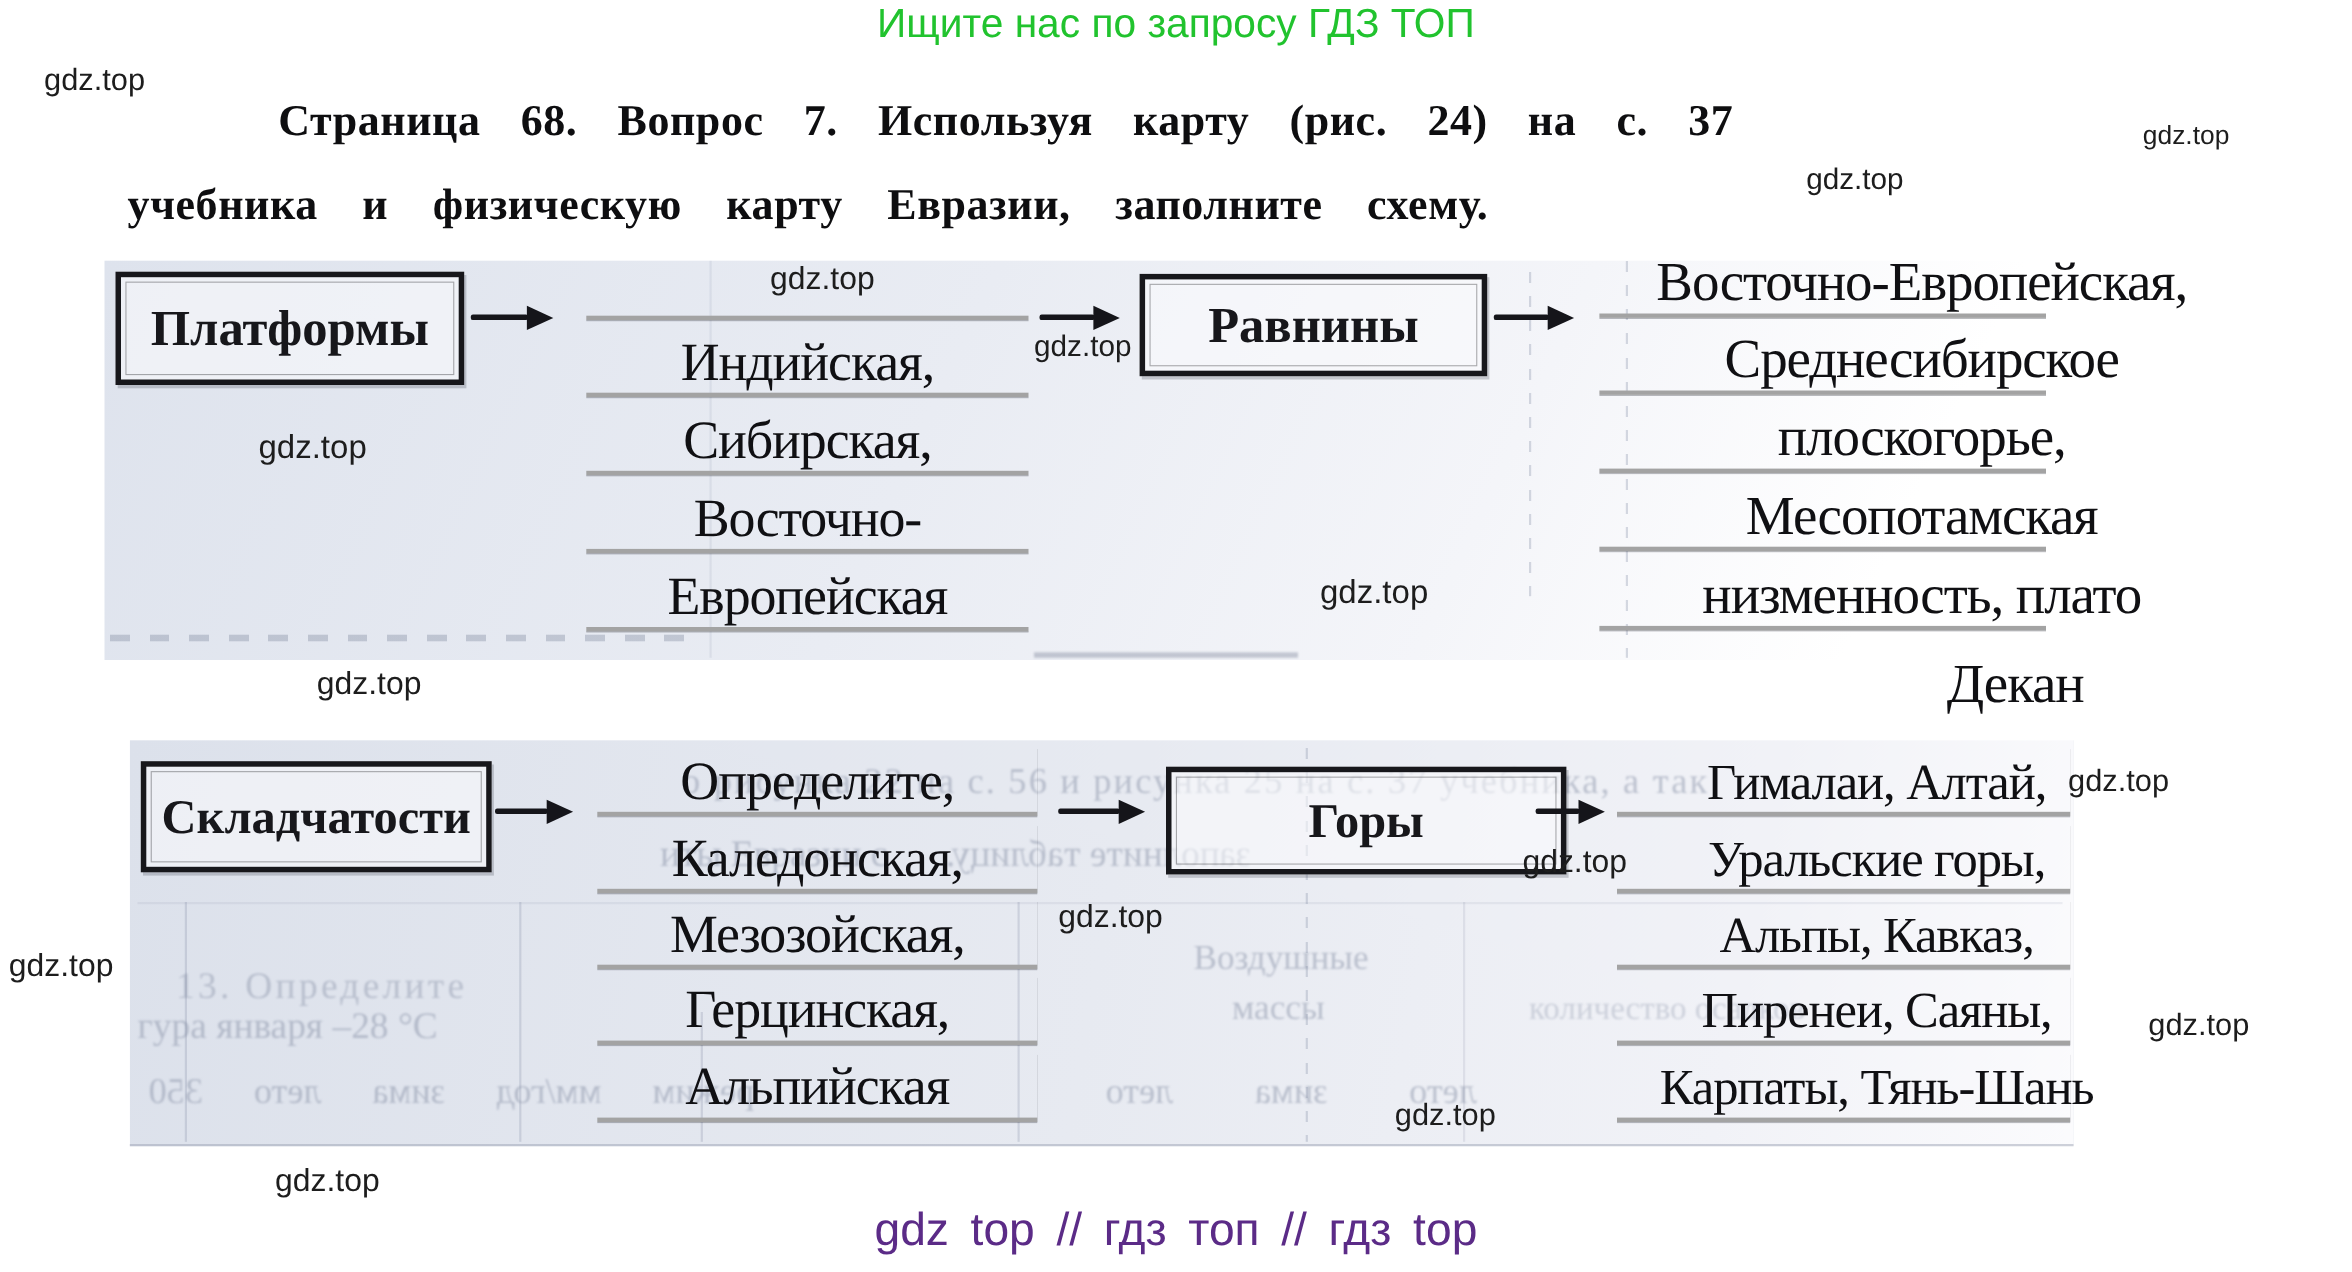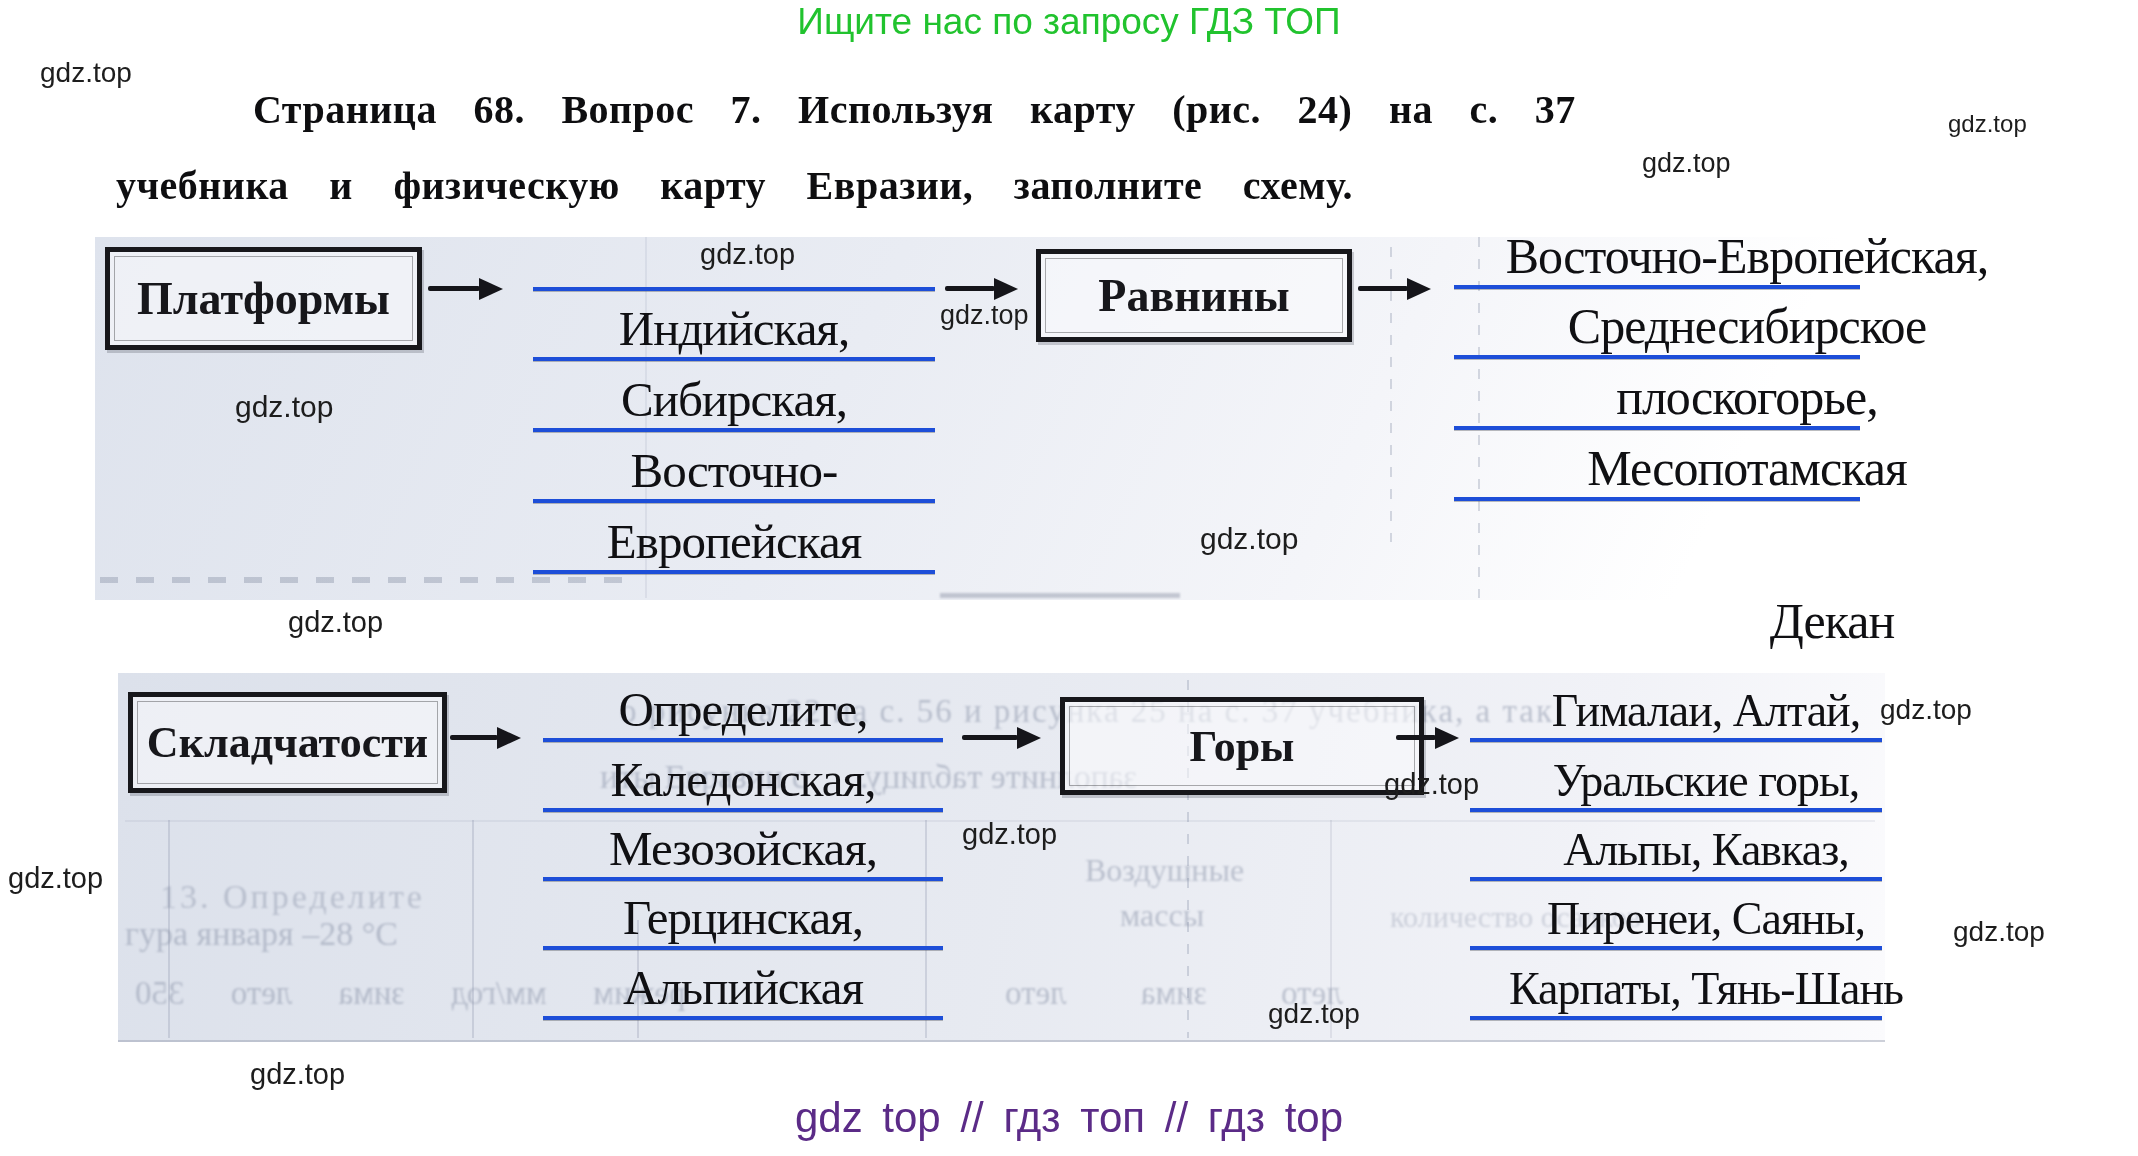--- a/index.html
+++ b/index.html
@@ -43,21 +43,21 @@
       box-shadow:2px 3px 0 rgba(40,45,60,.22);}
   .bx span{white-space:nowrap;}
 
   
   .arrow{position:absolute;height:5px;background:#15151a;border-radius:2px;}
   .arrow::after{content:"";position:absolute;right:-23px;top:50%;transform:translateY(-50%);
                 border-left:24px solid #15151a;border-top:11px solid transparent;
                 border-bottom:11px solid transparent;}
 
   
-  .row{position:absolute;box-sizing:border-box;border-bottom:4px solid #1d4ed8;
+  .row{position:absolute;box-sizing:border-box;border-bottom:4px solid #a3a3a3;
        display:flex;align-items:flex-end;justify-content:center;
        box-shadow:0 1px 0 rgba(60,62,72,.35);}
   .row span{white-space:nowrap;line-height:1;padding-bottom:4px;letter-spacing:-1px;color:#101013;}
   .nounder{position:absolute;display:flex;align-items:flex-end;justify-content:center;}
   .nounder span{white-space:nowrap;line-height:1;letter-spacing:-1px;color:#101013;}
   .c1 span,.c3 span{font-size:49px;}
   .c2 span{font-size:50px;transform:translateX(90px);}
   .c2d span{font-size:50px;transform:translateX(115px);}
   .c4 span{font-size:46px;transform:translateX(30px);}
 
@@ -119,20 +119,23 @@
       <span>Восточно-Европейская,</span>
     </div>
   <div class="row c2" style="left:1454px;top:295px;width:406px;height:64px;">
       <span>Среднесибирское</span>
     </div>
   <div class="row c2" style="left:1454px;top:366px;width:406px;height:64px;">
       <span>плоскогорье,</span>
     </div>
   <div class="row c2" style="left:1454px;top:437px;width:406px;height:64px;">
       <span>Месопотамская</span>
+    </div>
+  <div class="row c2" style="left:1454px;top:509px;width:406px;height:64px;">
+      <span>низменность, плато</span>
     </div>
   <div class="nounder c2d" style="left:1514px;top:590px;width:406px;height:56px;">
       <span>Декан</span>
     </div>
 
   <div class="scan scan2" style="left:118px;top:673px;width:1767px;height:367px;"></div>
 
   <div class="gl glh" style="left:125px;top:820px;width:1750px;opacity:.45;"></div>
   <div class="gl glv" style="left:168px;top:820px;height:218px;"></div>
   <div class="gl glv" style="left:472px;top:820px;height:218px;"></div>

